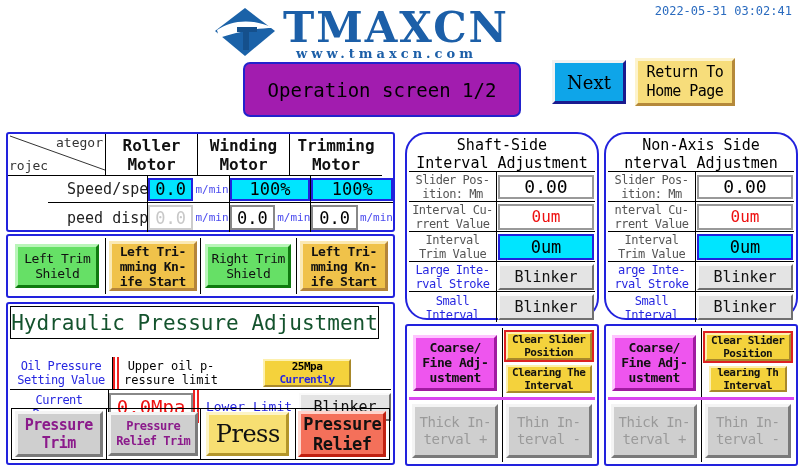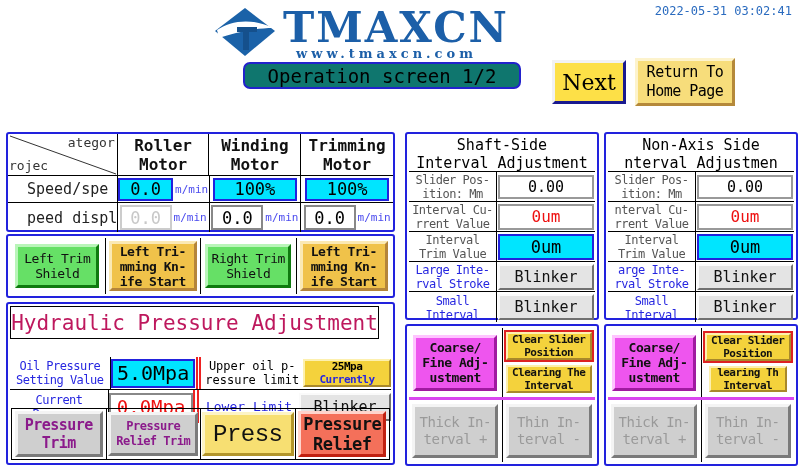--- a/index.html
+++ b/index.html
@@ -25,32 +25,32 @@
     position:absolute; left:296px; top:46px;
     font-family:"DejaVu Serif","Liberation Serif",serif;
     font-size:13px; letter-spacing:4px; color:#1c5fa8; font-weight:600;
   }
   #datetime {
     position:absolute; right:8px; top:4px;
     font-size:12px; color:#2a6bbf; letter-spacing:0px; white-space:nowrap;
   }
 
   #screen-title {
-    position:absolute; left:243px; top:62px; width:278px; height:27px;
-    background:#0f766e; border:2px solid #2222cc; border-radius:7px;
+    position:absolute; left:243px; top:62px; width:278px; height:55px;
+    background:#a21caf; border:2px solid #2222cc; border-radius:7px;
     display:flex; align-items:center; justify-content:center;
     font-size:19px; color:#000; letter-spacing:0px; white-space:nowrap;
   }
   #btn-next {
     position:absolute; left:552px; top:60px; width:74px; height:44px;
-    background:#fde047;
+    background:#0ea5e9;
     border-top:3px solid #f2f2f2; border-left:3px solid #f2f2f2;
     border-right:3px solid #1a1a8f; border-bottom:3px solid #1a1a8f;
     display:flex; align-items:center; justify-content:center;
-    font-size:22px; color:#000;
+    font-size:18px; color:#000;
     font-family:"DejaVu Serif","Liberation Serif",serif;
   }
   #btn-home {
     position:absolute; left:635px; top:58px; width:100px; height:48px;
     background:#f7dd7b;
     border-top:3px solid #fdf3cc; border-left:3px solid #fdf3cc;
     border-right:3px solid #b5893a; border-bottom:3px solid #b5893a;
     display:flex; flex-direction:column; align-items:center; justify-content:center;
     font-size:15px; color:#000; line-height:19px; letter-spacing:-0.5px;
     overflow:hidden; white-space:nowrap;
@@ -68,27 +68,27 @@
     display:flex; align-items:center; justify-content:center;
     font-size:15px; color:#111; overflow:hidden; white-space:nowrap;
     position:relative;
   }
   .mt-cell.last { border-right:none; }
   .mt-row.last .mt-cell { border-bottom:none; }
   .mt-head { flex-direction:column; font-weight:700; font-size:16px; line-height:19px; }
   .col-lbl { width:110px; }
   .col-m   { width:92px; }
 
-  #corner-cell { position:relative; width:110px; height:42px;
+  #corner-cell { position:relative; width:98px; height:42px;
     border-right:1px solid #000; border-bottom:1px solid #000; overflow:hidden; }
   #corner-cell .diag { position:absolute; left:0; top:0; width:110px; height:42px; }
   #corner-cat { position:absolute; right:2px; top:1px; font-size:13px; color:#333; white-space:nowrap; }
   #corner-prj { position:absolute; left:1px; bottom:2px; font-size:13px; color:#333; white-space:nowrap; }
 
-  .lbl-clip { justify-content:flex-start; padding-left:19px; font-size:15px; color:#222; }
+  .lbl-clip { justify-content:flex-start; padding-left:19px; font-size:15px; color:#222;margin-left:40px; }
 
   .valbox-cyan {
     background:#00e5ff; border:2px solid #2222dd;
     display:flex; align-items:center; justify-content:center;
     font-size:17px; color:#000;
   }
   .valbox-white {
     background:#fff; border:2px solid #888;
     display:flex; align-items:center; justify-content:center;
     font-size:17px; color:#000;
@@ -134,21 +134,21 @@
     border-right:3px solid #c02010; border-bottom:3px solid #c02010;
     font-size:17px; line-height:20px; font-weight:700; }
   .btn-disabled { color:#9a9a9a; }
   .btn-purple-txt { color:#8b1a8b; font-weight:700; }
 
   
   #hyd-panel { left:6px; top:302px; width:389px; height:163px; }
   #hyd-title {
     position:absolute; left:2px; top:2px; right:14px; height:33px;
     border:1px solid #000; display:flex; align-items:center; justify-content:center;
-    font-size:21px; color:#be185d; letter-spacing:0px; white-space:nowrap;
+    font-size:21px; color:#14532d; letter-spacing:0px; white-space:nowrap;
   }
   #hyd-grid { position:absolute; left:2px; top:53px; right:2px; height:67px; }
   .hyd-row { display:flex; height:33px; border-bottom:1px solid #000; }
   .hyd-row.last { border-bottom:none; }
   .hyd-lbl {
     width:103px; display:flex; flex-direction:column; align-items:center; justify-content:center;
     font-size:12px; line-height:14px; color:#2727e0; text-align:center;
     border-right:1px solid #000; white-space:nowrap; overflow:hidden; letter-spacing:-0.5px;
   }
   .hyd-val { width:87px; display:flex; align-items:center; justify-content:center; }
@@ -165,39 +165,39 @@
     border-top:2px solid #fafafa; border-left:2px solid #fafafa;
     border-right:2px solid #707070; border-bottom:2px solid #707070;
     display:flex; align-items:center; justify-content:center;
     font-size:15px; color:#111; }
   #hyd-btns { position:absolute; left:3px; top:104px; right:3px; bottom:3px;
     border:1px solid #000; display:flex; }
   #hyd-btns > div { flex:1; border-right:1px solid #000; display:flex; align-items:center; justify-content:center; }
   #hyd-btns > div:last-child { border-right:none; }
 
   
-  .int-panel { width:194px; }
+  .int-panel { width:194px;border-radius:22px; }
   #shaft-panel { left:405px; top:132px; height:188px; }
   #nonaxis-panel { left:604px; top:132px; height:188px; }
   .int-title {
     position:absolute; left:2px; top:2px; right:2px; height:36px;
     border-bottom:1px solid #000;
     display:flex; flex-direction:column; align-items:center; justify-content:center;
     font-size:15px; line-height:18px; color:#000; white-space:nowrap; overflow:hidden;
   }
   .int-rows { position:absolute; left:2px; top:38px; right:2px; bottom:2px; }
   .int-row { display:flex; height:30px; border-bottom:1px solid #000; }
   .int-row.last { border-bottom:none; }
   .int-lbl { width:88px; border-right:1px solid #000;
     display:flex; flex-direction:column; align-items:center; justify-content:flex-end;
     font-size:12px; line-height:14px; color:#555; text-align:center;
     white-space:nowrap; overflow:hidden; letter-spacing:-0.5px; }
   .int-lbl.blue { color:#2727e0; }
   .int-val { flex:1; display:flex; align-items:center; justify-content:center; }
-  .ib-white { background:#fff; border:2px solid #999; font-size:15px; color:#000;
+  .ib-white { background:#fff; border:2px solid #999; font-size:18px; color:#000;
     width:96px; height:24px; display:flex; align-items:center; justify-content:center; }
   .ib-red { background:#fff; border:2px solid #999; font-size:16px; color:#ee1111;
     width:96px; height:26px; display:flex; align-items:center; justify-content:center; }
   .ib-cyan { background:#00e5ff; border:2px solid #2222dd; font-size:17px; color:#000;
     width:96px; height:26px; display:flex; align-items:center; justify-content:center; }
   .ib-blink { width:96px; height:26px; }
 
   
   .intb-panel { width:194px; height:142px; }
   #shaft-btns { left:405px; top:324px; }
@@ -330,23 +330,20 @@
 
   <div class="panel" id="hyd-panel">
     <div id="hyd-title">Hydraulic Pressure Adjustment</div>
 
     <div id="hyd-grid">
       <div class="hyd-row">
         <div class="hyd-lbl">
           <span>Oil Pressure</span>
           <span>Setting Value</span>
         </div>
-        <div class="hyd-val">
-          <div class="vb-cyan-lg" style="width:84px;height:29px;">5.0Mpa</div>
-        </div>
         <div class="hyd-sep"></div>
         <div class="hyd-lbl2 blk">
           <span>Upper oil p-</span>
           <span>ressure limit</span>
         </div>
         <div class="hyd-val2">
           <div class="btn3d btn-yellowsm" style="width:88px;height:28px;overflow:hidden;">
             <span style="color:#000;text-align:center;">25Mpa</span>
             <span style="color:#2727e0;">Currently</span>
           </div>
@@ -378,21 +375,21 @@
           <span>Trim</span>
         </div>
       </div>
       <div>
         <div class="btn3d btn-gray btn-purple-txt" style="width:90px;height:44px;font-size:12px;line-height:15px;">
           <span>Pressure</span>
           <span>Relief Trim</span>
         </div>
       </div>
       <div>
-        <div class="btn3d btn-press" style="width:92px;height:44px;font-family:Liberation Mono, monospace;">
+        <div class="btn3d btn-press" style="width:83px;height:44px;">
           <span>Press</span>
         </div>
       </div>
       <div>
         <div class="btn3d btn-red" style="width:88px;height:46px;">
           <span>Pressure</span>
           <span>Relief</span>
         </div>
       </div>
     </div>

